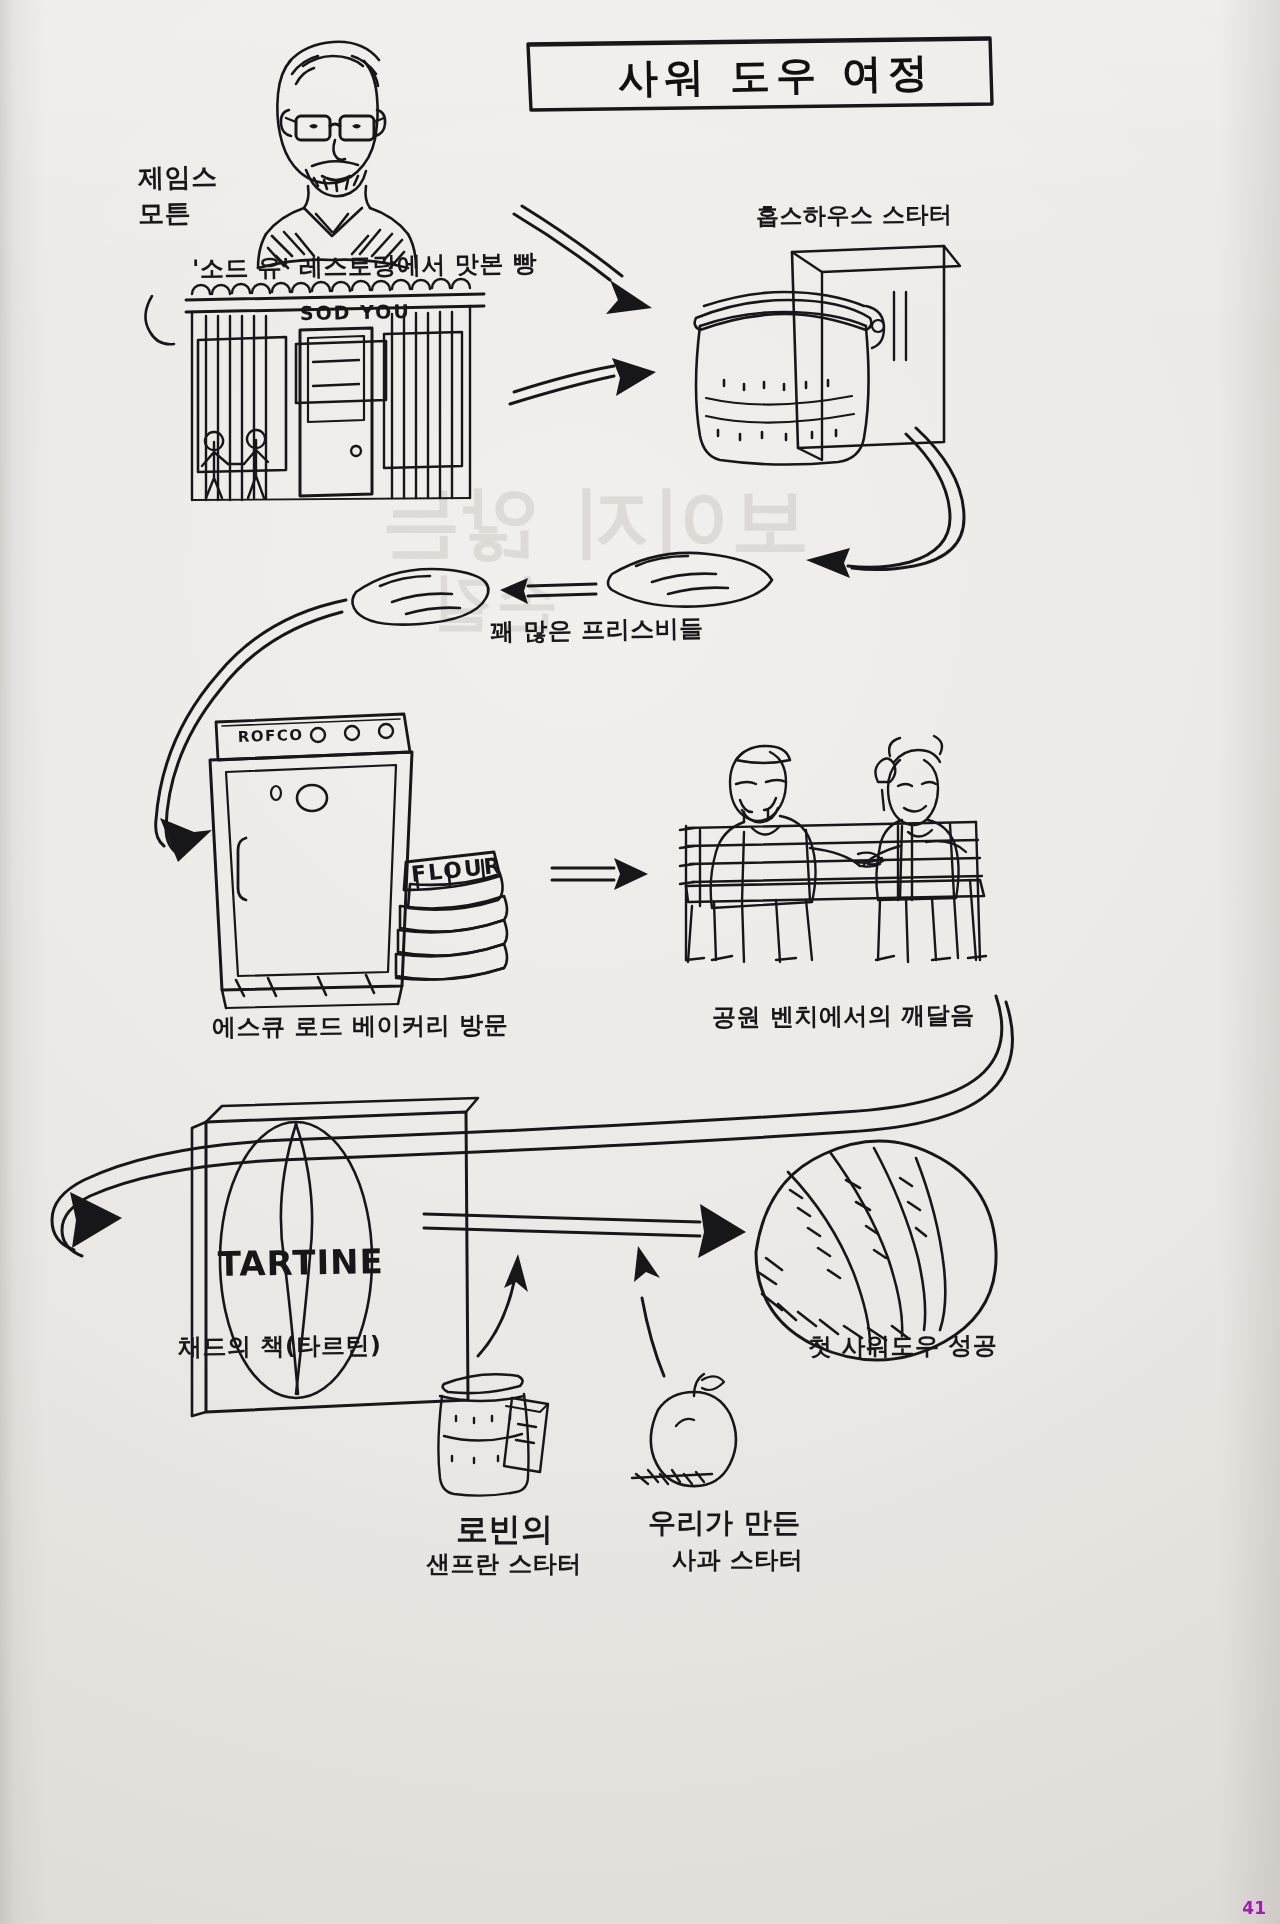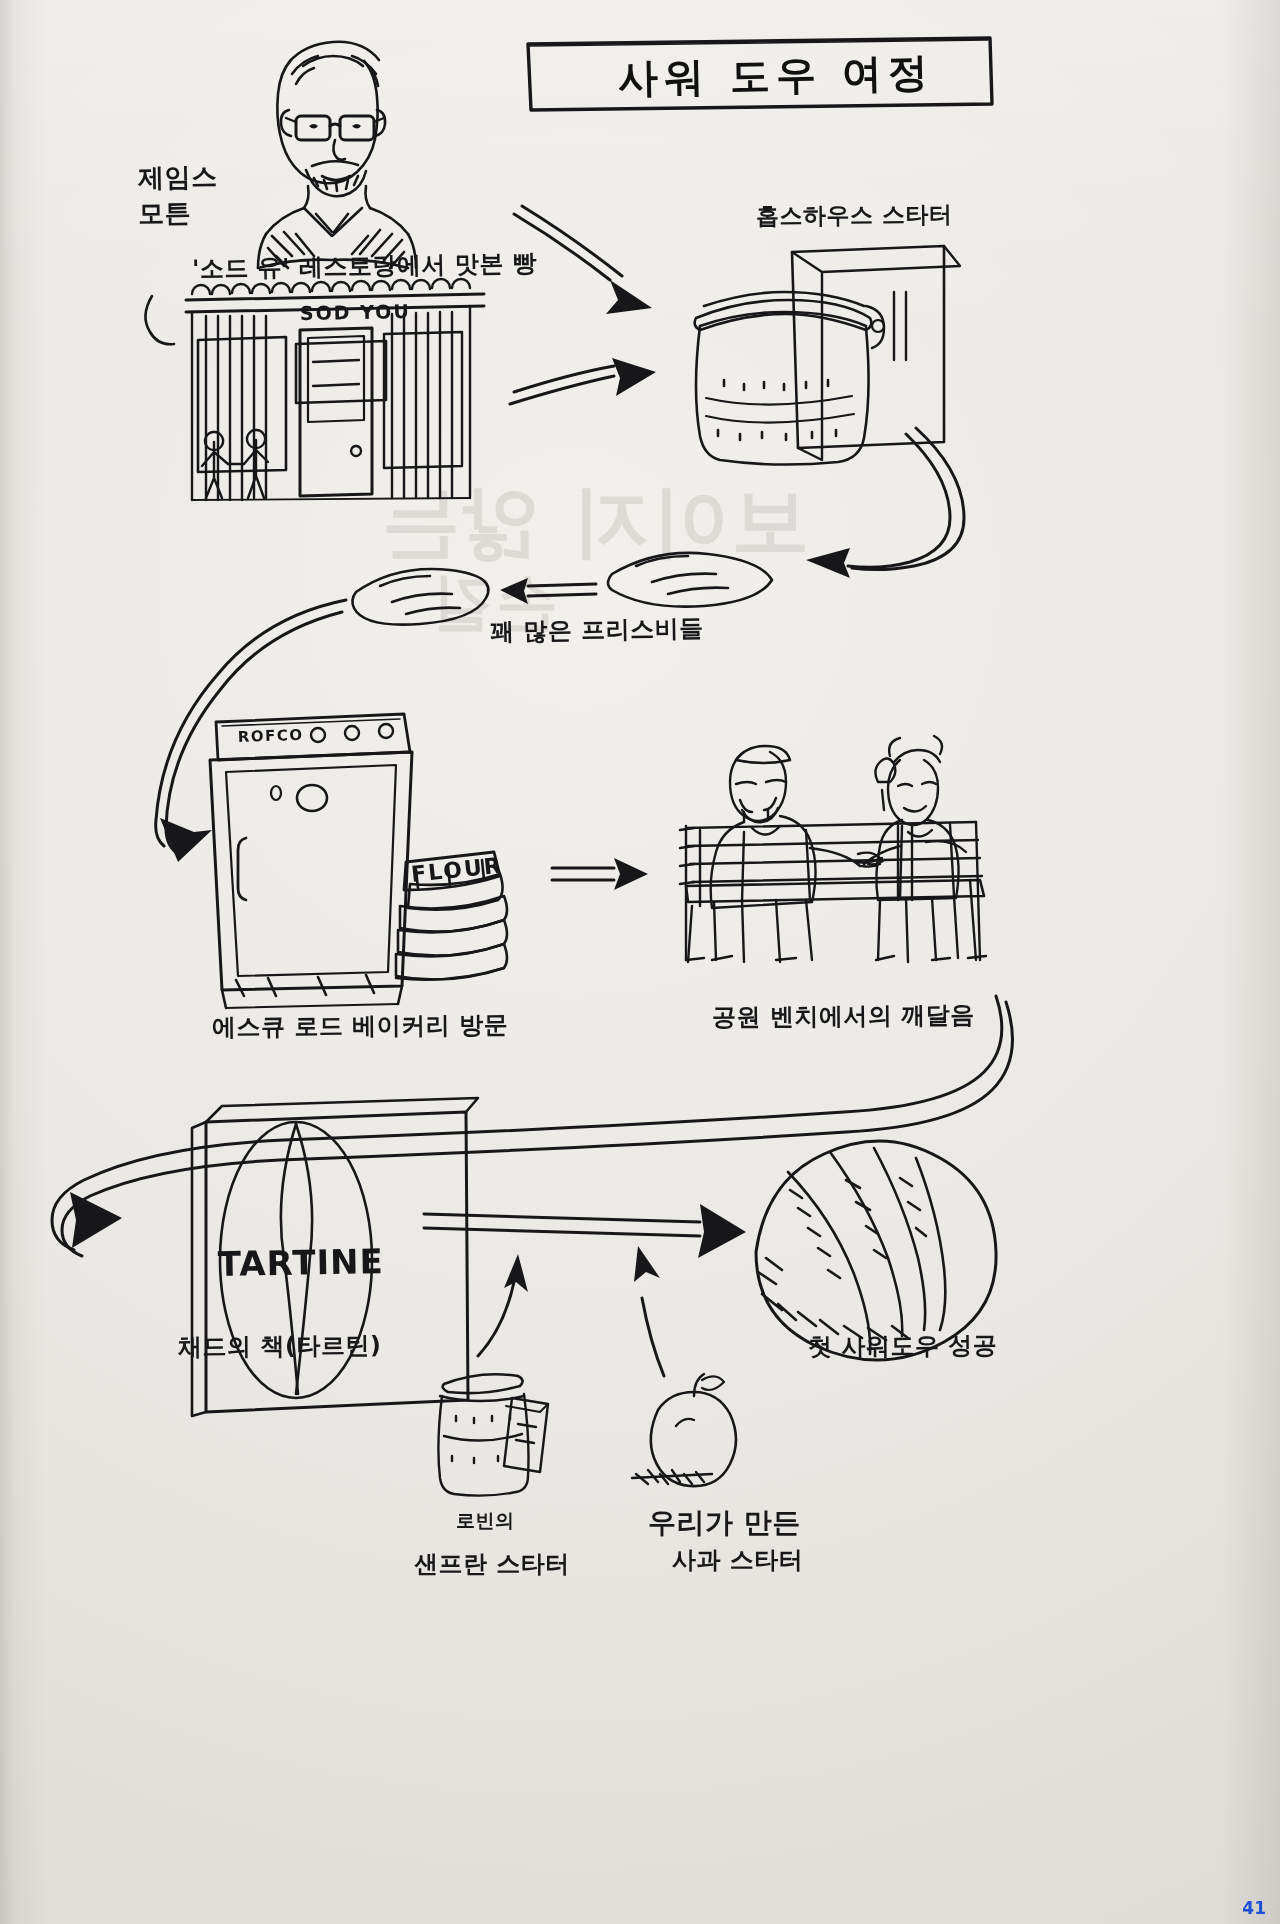--- a/index.html
+++ b/index.html
@@ -43,21 +43,21 @@
     font-weight:600;white-space:nowrap;
     letter-spacing:.5px;
   }
   #title-text{
     position:absolute;
     font-size:40px;font-weight:700;letter-spacing:6px;color:#111;
     transform:rotate(-1.1deg);
   }
   .pagenum{
     position:absolute;right:14px;bottom:6px;
-    font-size:17px;color:#1d4ed8;font-weight:700;
+    font-size:17px;color:#a21caf;font-weight:700;
   }
 </style>
 </head>
 <body>
 
 <div id="paper"></div>
 
 <div class="bleed" style="left:380px;top:470px;font-size:78px;">보이지 않는</div>
 <div class="bleed" style="left:430px;top:560px;font-size:62px;">손길</div>
 
@@ -416,22 +416,22 @@
 <div class="lbl" style="left:756px;top:200px;font-size:23px;transform:rotate(-0.5deg);">홉스하우스 스타터</div>
 
 <div class="lbl" style="left:490px;top:614px;font-size:24px;transform:rotate(-1deg);">꽤 많은 프리스비들</div>
 
 <div class="lbl" style="left:212px;top:1010px;font-size:24px;transform:rotate(-0.5deg);">에스큐 로드 베이커리 방문</div>
 
 <div class="lbl" style="left:712px;top:1000px;font-size:24px;transform:rotate(-0.5deg);">공원 벤치에서의 깨달음</div>
 
 <div class="lbl" style="left:178px;top:1330px;font-size:24px;transform:rotate(-0.5deg);">채드의 책(타르틴)</div>
 
-<div class="lbl" style="left:456px;top:1508px;font-size:19px;font-family:Liberation Mono, monospace;">로빈의</div>
-<div class="lbl" style="left:414px;top:1548px;font-size:24px;">샌프란 스타터</div>
+<div class="lbl" style="left:456px;top:1508px;font-size:32px;font-family:Liberation Mono, monospace;">로빈의</div>
+<div class="lbl" style="left:426px;top:1548px;font-size:24px;">샌프란 스타터</div>
 
 <div class="lbl" style="left:648px;top:1504px;font-size:28px;">우리가 만든</div>
 <div class="lbl" style="left:636px;top:1544px;font-size:24px;margin-left:36px;">사과 스타터</div>
 
 <div class="lbl" style="left:808px;top:1330px;font-size:24px;transform:rotate(-0.5deg);">첫 사워도우 성공</div>
 
 <div class="pagenum">41</div>
 
 </div>
 

